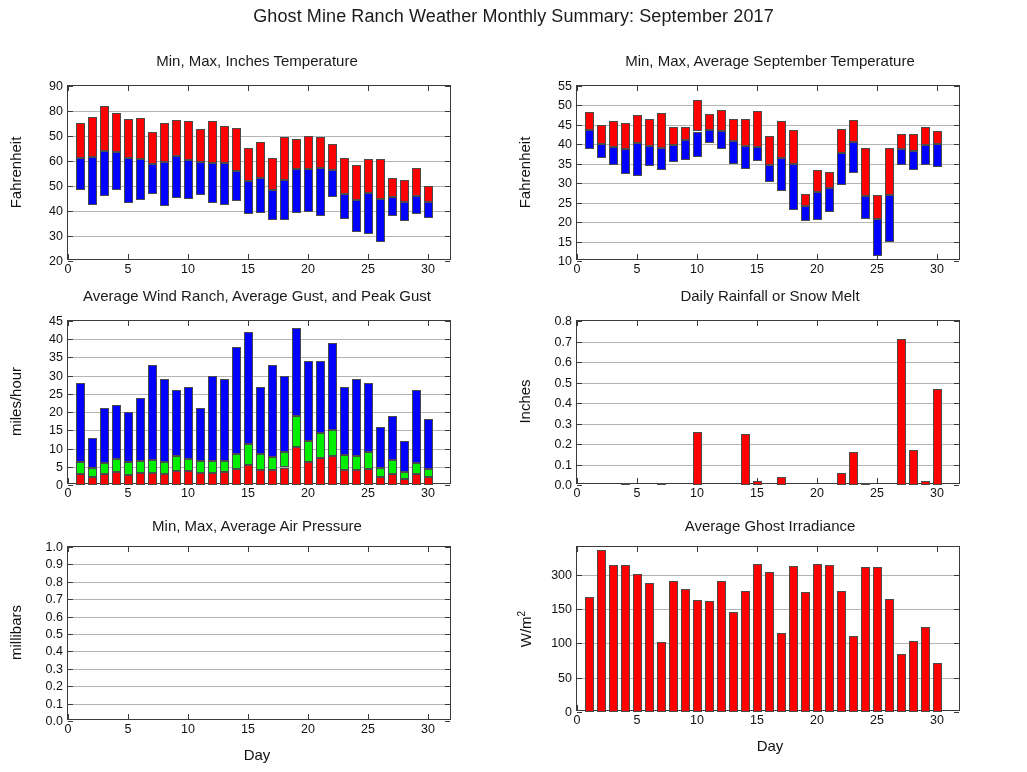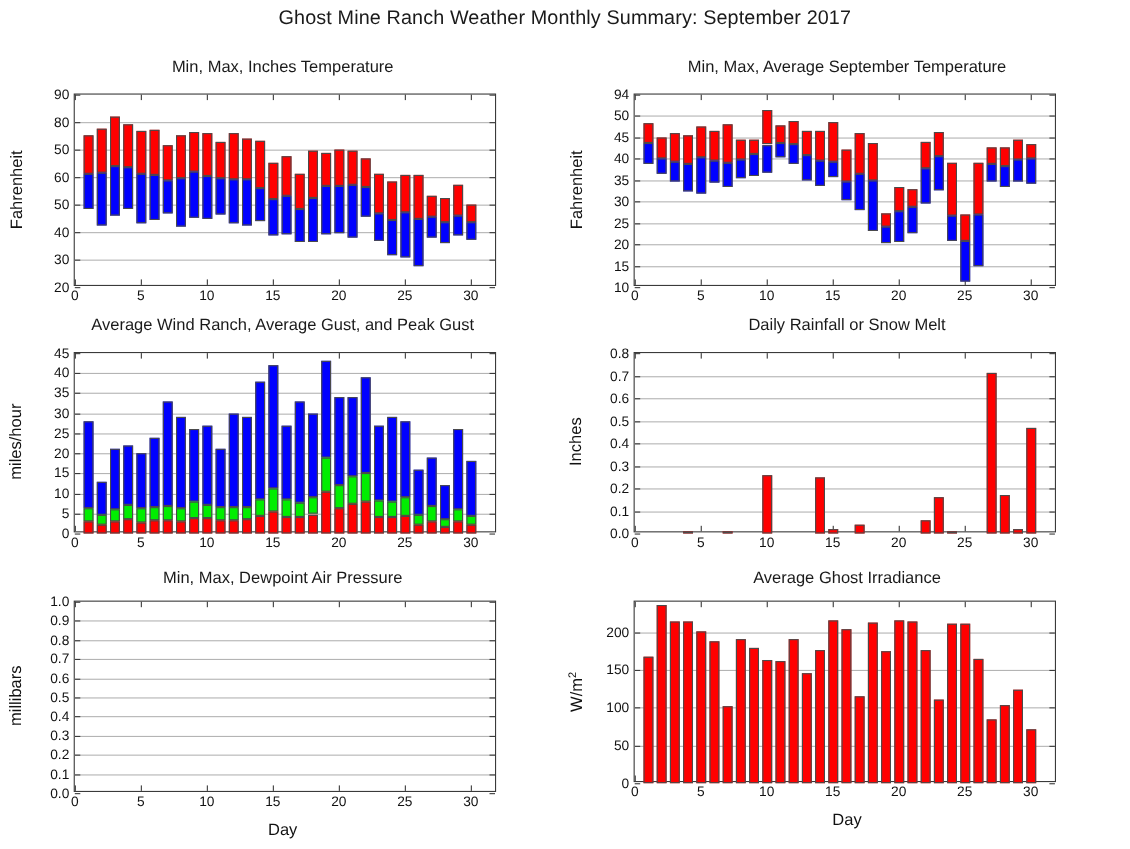--- a/index.html
+++ b/index.html
@@ -275,21 +275,21 @@
         <div class="gridline" style="top: 39px;"></div>
         <div class="ytick-mark" style="top: 39px;"></div>
         <div class="ytick-mark" style="top: 39px; left: auto; right: 0px;"></div>
         <div class="ytick-label" style="top: 32.8889px;">45</div>
         <div class="gridline" style="top: 19px;"></div>
         <div class="ytick-mark" style="top: 19px;"></div>
         <div class="ytick-mark" style="top: 19px; left: auto; right: 0px;"></div>
         <div class="ytick-label" style="top: 13.4444px;">50</div>
         <div class="ytick-mark" style="top: 0px;"></div>
         <div class="ytick-mark" style="top: 0px; left: auto; right: 0px;"></div>
-        <div class="ytick-label" style="top: -6px;">94</div>
+        <div class="ytick-label" style="top: -6px;">55</div>
         <div class="xtick-mark-b" style="left: 0px;"></div>
         <div class="xtick-mark-t" style="left: 0px;"></div>
         <div class="xtick-label" style="left: 0px;">0</div>
         <div class="xtick-mark-b" style="left: 60px;"></div>
         <div class="xtick-mark-t" style="left: 60px;"></div>
         <div class="xtick-label" style="left: 60px;">5</div>
         <div class="xtick-mark-b" style="left: 120px;"></div>
         <div class="xtick-mark-t" style="left: 120px;"></div>
         <div class="xtick-label" style="left: 120px;">10</div>
         <div class="xtick-mark-b" style="left: 180px;"></div>
@@ -590,21 +590,21 @@
         <div class="bar bar-red" style="left: 271.5px; top: 131.2px; width: 9px; height: 32.8px;"></div>
         <div class="bar bar-red" style="left: 283.5px; top: 161.95px; width: 9px; height: 2.05px;"></div>
         <div class="bar bar-red" style="left: 319.5px; top: 18.45px; width: 9px; height: 145.55px;"></div>
         <div class="bar bar-red" style="left: 331.5px; top: 129.15px; width: 9px; height: 34.85px;"></div>
         <div class="bar bar-red" style="left: 343.5px; top: 159.9px; width: 9px; height: 4.1px;"></div>
         <div class="bar bar-red" style="left: 355.5px; top: 67.65px; width: 9px; height: 96.35px;"></div>
       </div>
       <div class="ylabel" style="width: 164px; left: 442px; top: 393px;">Inches</div>
     </div>
     <div class="panel" style="left: 0px; top: 0px; width: 1027px; height: 0px;">
-      <div class="panel-title" style="top: 517px; left: 0px; width: 514px;">Min, Max, Dewpoint Air Pressure</div>
+      <div class="panel-title" style="top: 517px; left: 0px; width: 514px;">Min, Max, Average Air Pressure</div>
       <div class="plot" style="left: 67px; top: 546px; width: 384px; height: 174px;">
         <div class="ytick-mark" style="top: 174px;"></div>
         <div class="ytick-mark" style="top: 174px; left: auto; right: 0px;"></div>
         <div class="ytick-label" style="top: 168px;">0.0</div>
         <div class="gridline" style="top: 157px;"></div>
         <div class="ytick-mark" style="top: 157px;"></div>
         <div class="ytick-mark" style="top: 157px; left: auto; right: 0px;"></div>
         <div class="ytick-label" style="top: 150.6px;">0.1</div>
         <div class="gridline" style="top: 139px;"></div>
         <div class="ytick-mark" style="top: 139px;"></div>
@@ -680,21 +680,21 @@
         <div class="ytick-mark" style="top: 96px;"></div>
         <div class="ytick-mark" style="top: 96px; left: auto; right: 0px;"></div>
         <div class="ytick-label" style="top: 90.25px;">100</div>
         <div class="gridline" style="top: 62px;"></div>
         <div class="ytick-mark" style="top: 62px;"></div>
         <div class="ytick-mark" style="top: 62px; left: auto; right: 0px;"></div>
         <div class="ytick-label" style="top: 55.875px;">150</div>
         <div class="gridline" style="top: 28px;"></div>
         <div class="ytick-mark" style="top: 28px;"></div>
         <div class="ytick-mark" style="top: 28px; left: auto; right: 0px;"></div>
-        <div class="ytick-label" style="top: 21.5px;">200</div>
+        <div class="ytick-label" style="top: 21.5px;">300</div>
         <div class="xtick-mark-b" style="left: 0px;"></div>
         <div class="xtick-mark-t" style="left: 0px;"></div>
         <div class="xtick-label" style="left: 0px;">0</div>
         <div class="xtick-mark-b" style="left: 60px;"></div>
         <div class="xtick-mark-t" style="left: 60px;"></div>
         <div class="xtick-label" style="left: 60px;">5</div>
         <div class="xtick-mark-b" style="left: 120px;"></div>
         <div class="xtick-mark-t" style="left: 120px;"></div>
         <div class="xtick-label" style="left: 120px;">10</div>
         <div class="xtick-mark-b" style="left: 180px;"></div>

